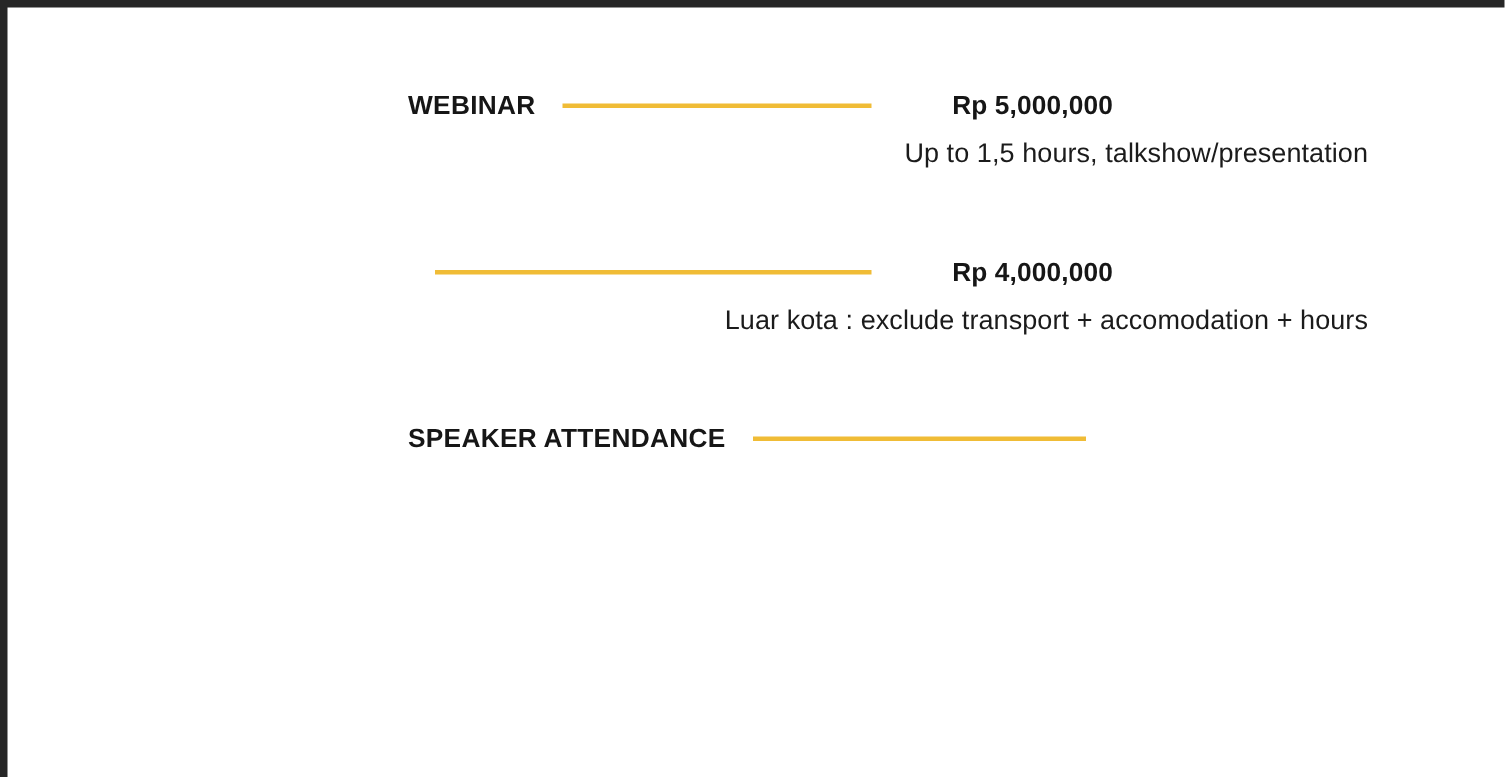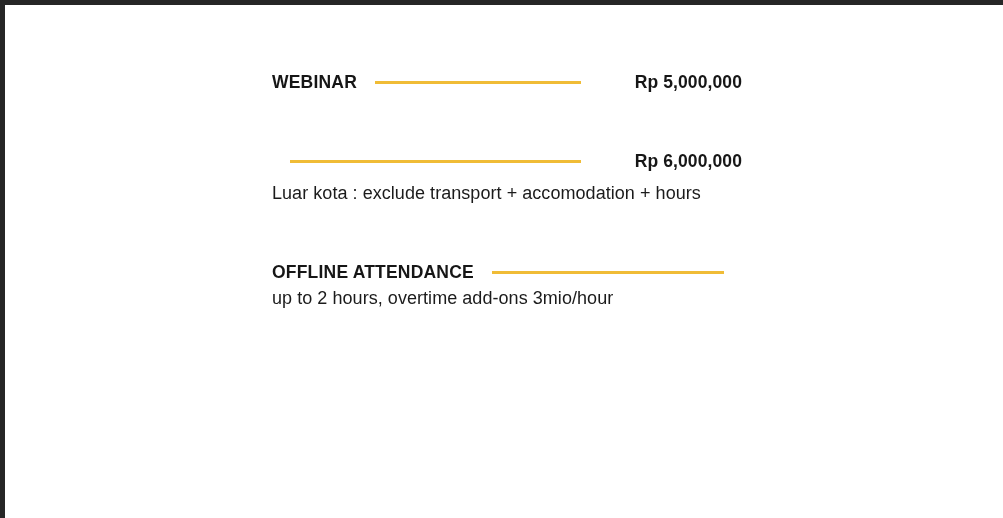--- a/index.html
+++ b/index.html
@@ -36,22 +36,23 @@
     top: 0;
     left: 0;
     width: 5px;
     height: 518px;
     background: #262626;
   }
 
   .pricing-list {
     position: absolute;
     left: 272px;
-    top: 72px;
+    top: 60px;
     width: 640px;
+    text-align: right;
   }
 
   .price-block {
     margin-bottom: 58px;
   }
   .price-block:last-child {
     margin-bottom: 0;
   }
   .price-block.tight .item-subtitle {
     margin-top: 5px;
@@ -108,32 +109,32 @@
   <div class="edge-left"></div>
 
   <div class="pricing-list">
 
     <div class="price-block">
       <div class="item-head">
         <div class="item-title">WEBINAR</div>
         <div class="item-rule"></div>
         <div class="item-price">Rp 5,000,000</div>
       </div>
+      <div class="item-subtitle">Up to 1,5 hours, talkshow/presentation</div>
     </div>
 
     <div class="price-block">
       <div class="item-head">
         <div class="item-rule"></div>
-        <div class="item-price">Rp 6,000,000</div>
+        <div class="item-price">Rp 4,000,000</div>
       </div>
       <div class="item-subtitle">Luar kota : exclude transport + accomodation + hours</div>
     </div>
 
     <div class="price-block tight">
       <div class="item-head">
-        <div class="item-title">OFFLINE ATTENDANCE</div>
+        <div class="item-title">SPEAKER ATTENDANCE</div>
         <div class="item-rule"></div>
       </div>
-      <div class="item-subtitle">up to 2 hours, overtime add-ons 3mio/hour</div>
     </div>
 
   </div>
 </div>
 
 </body></html>

